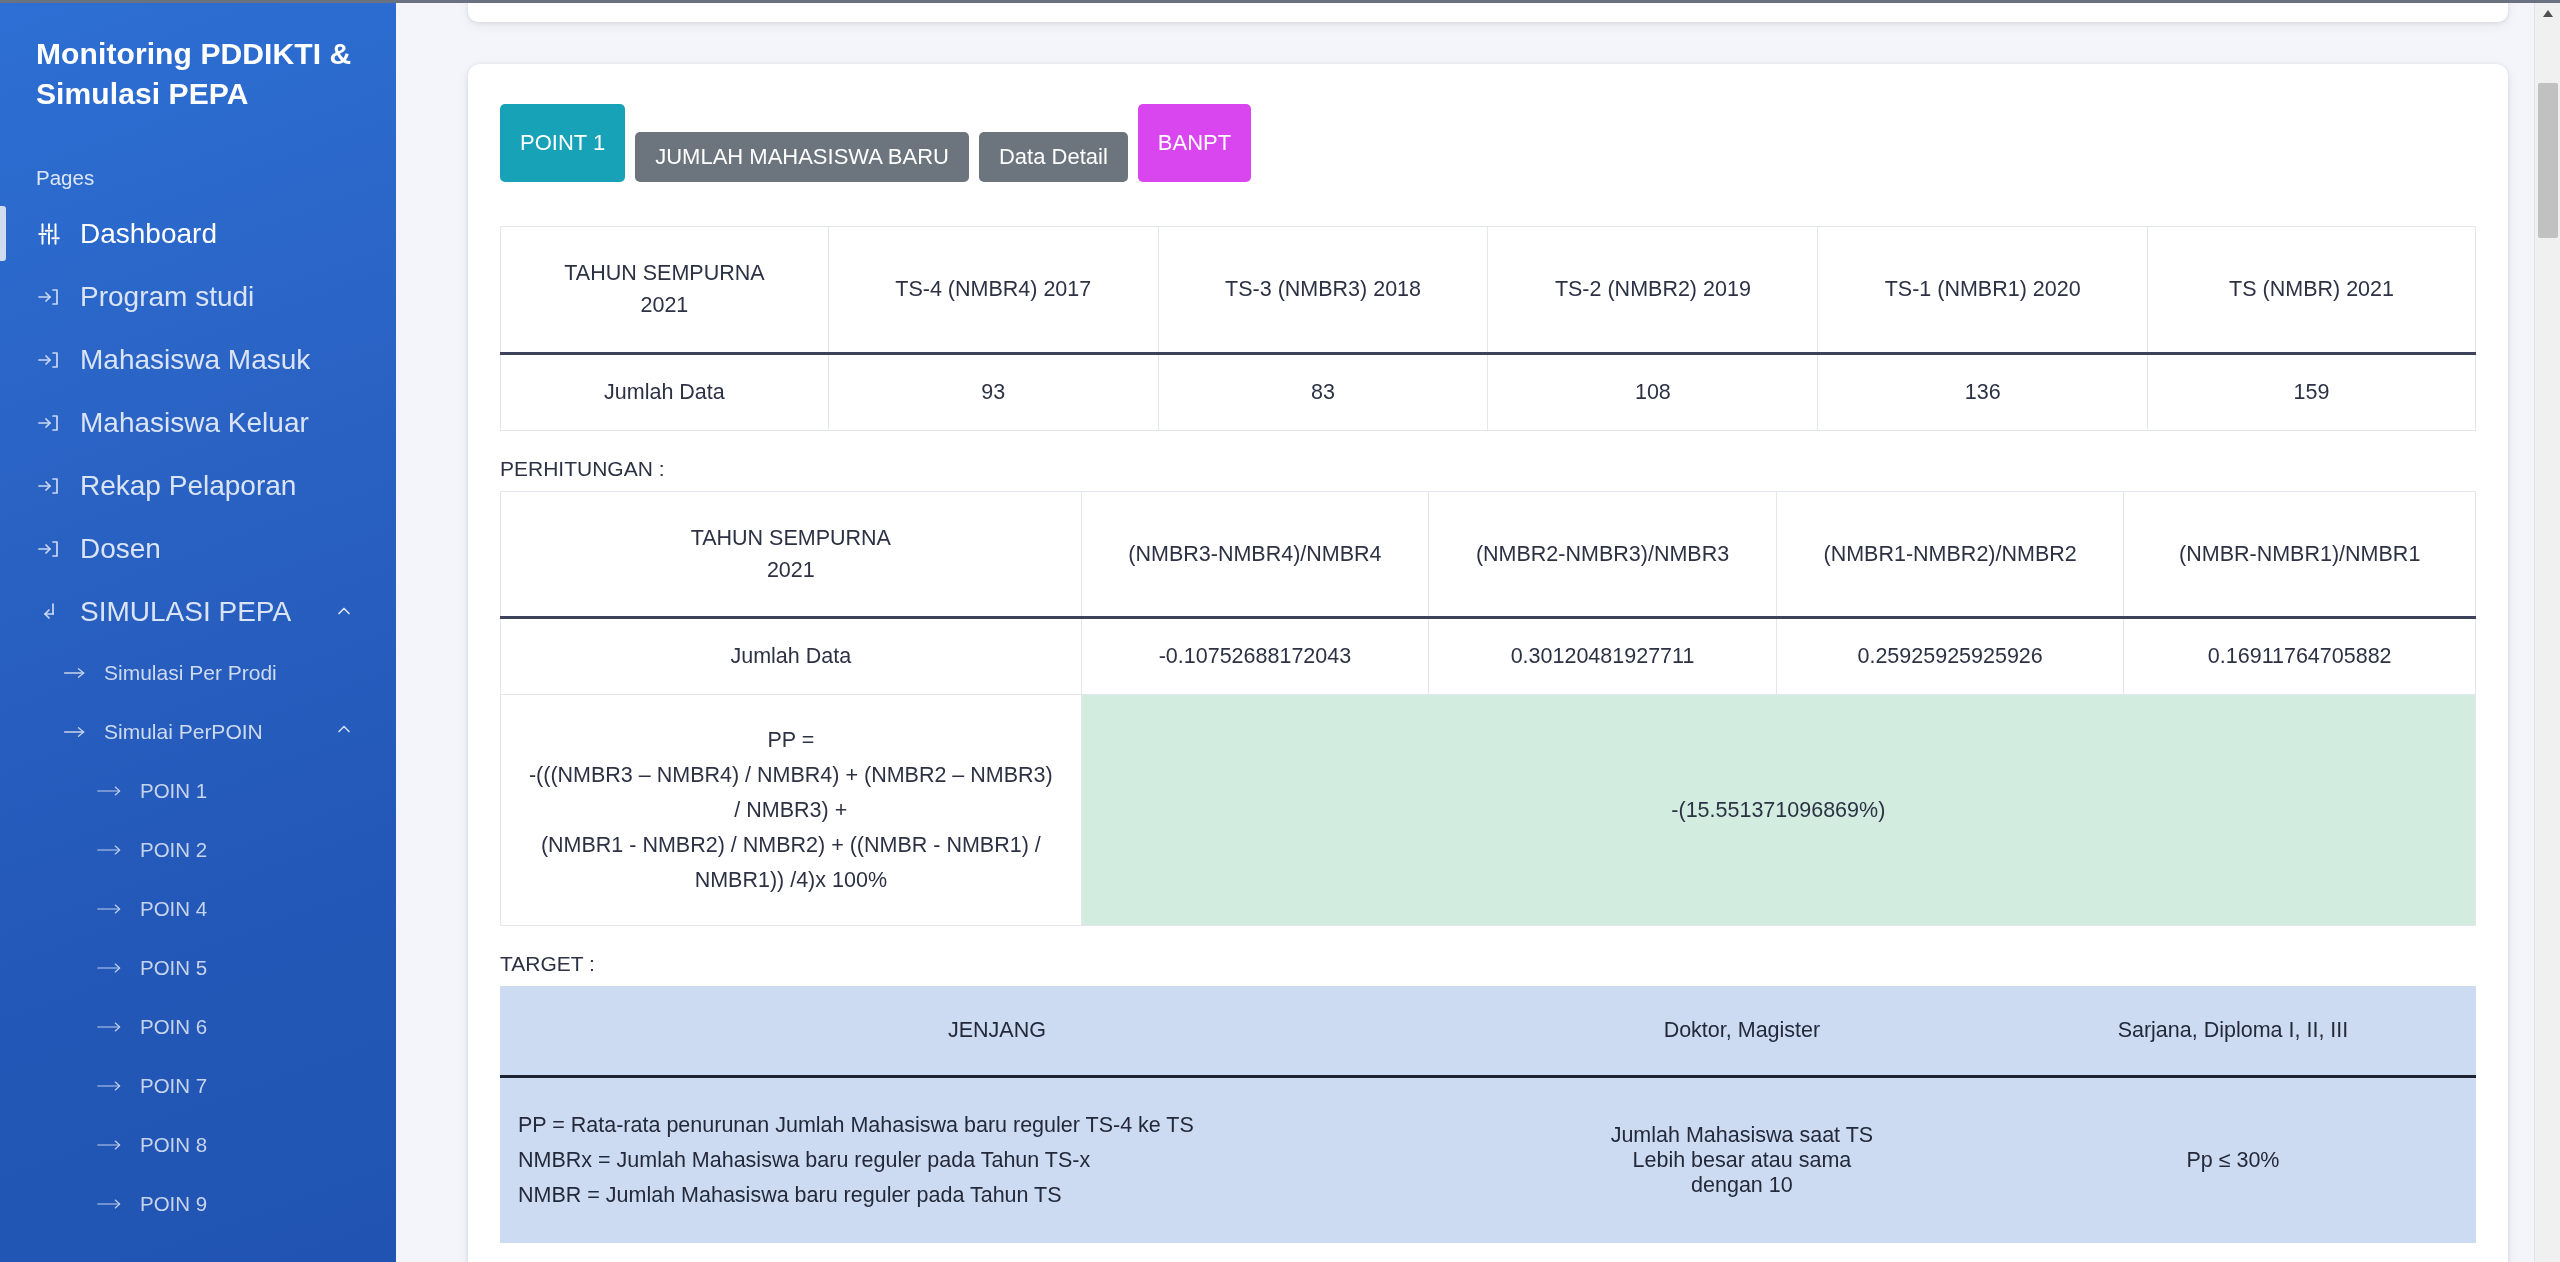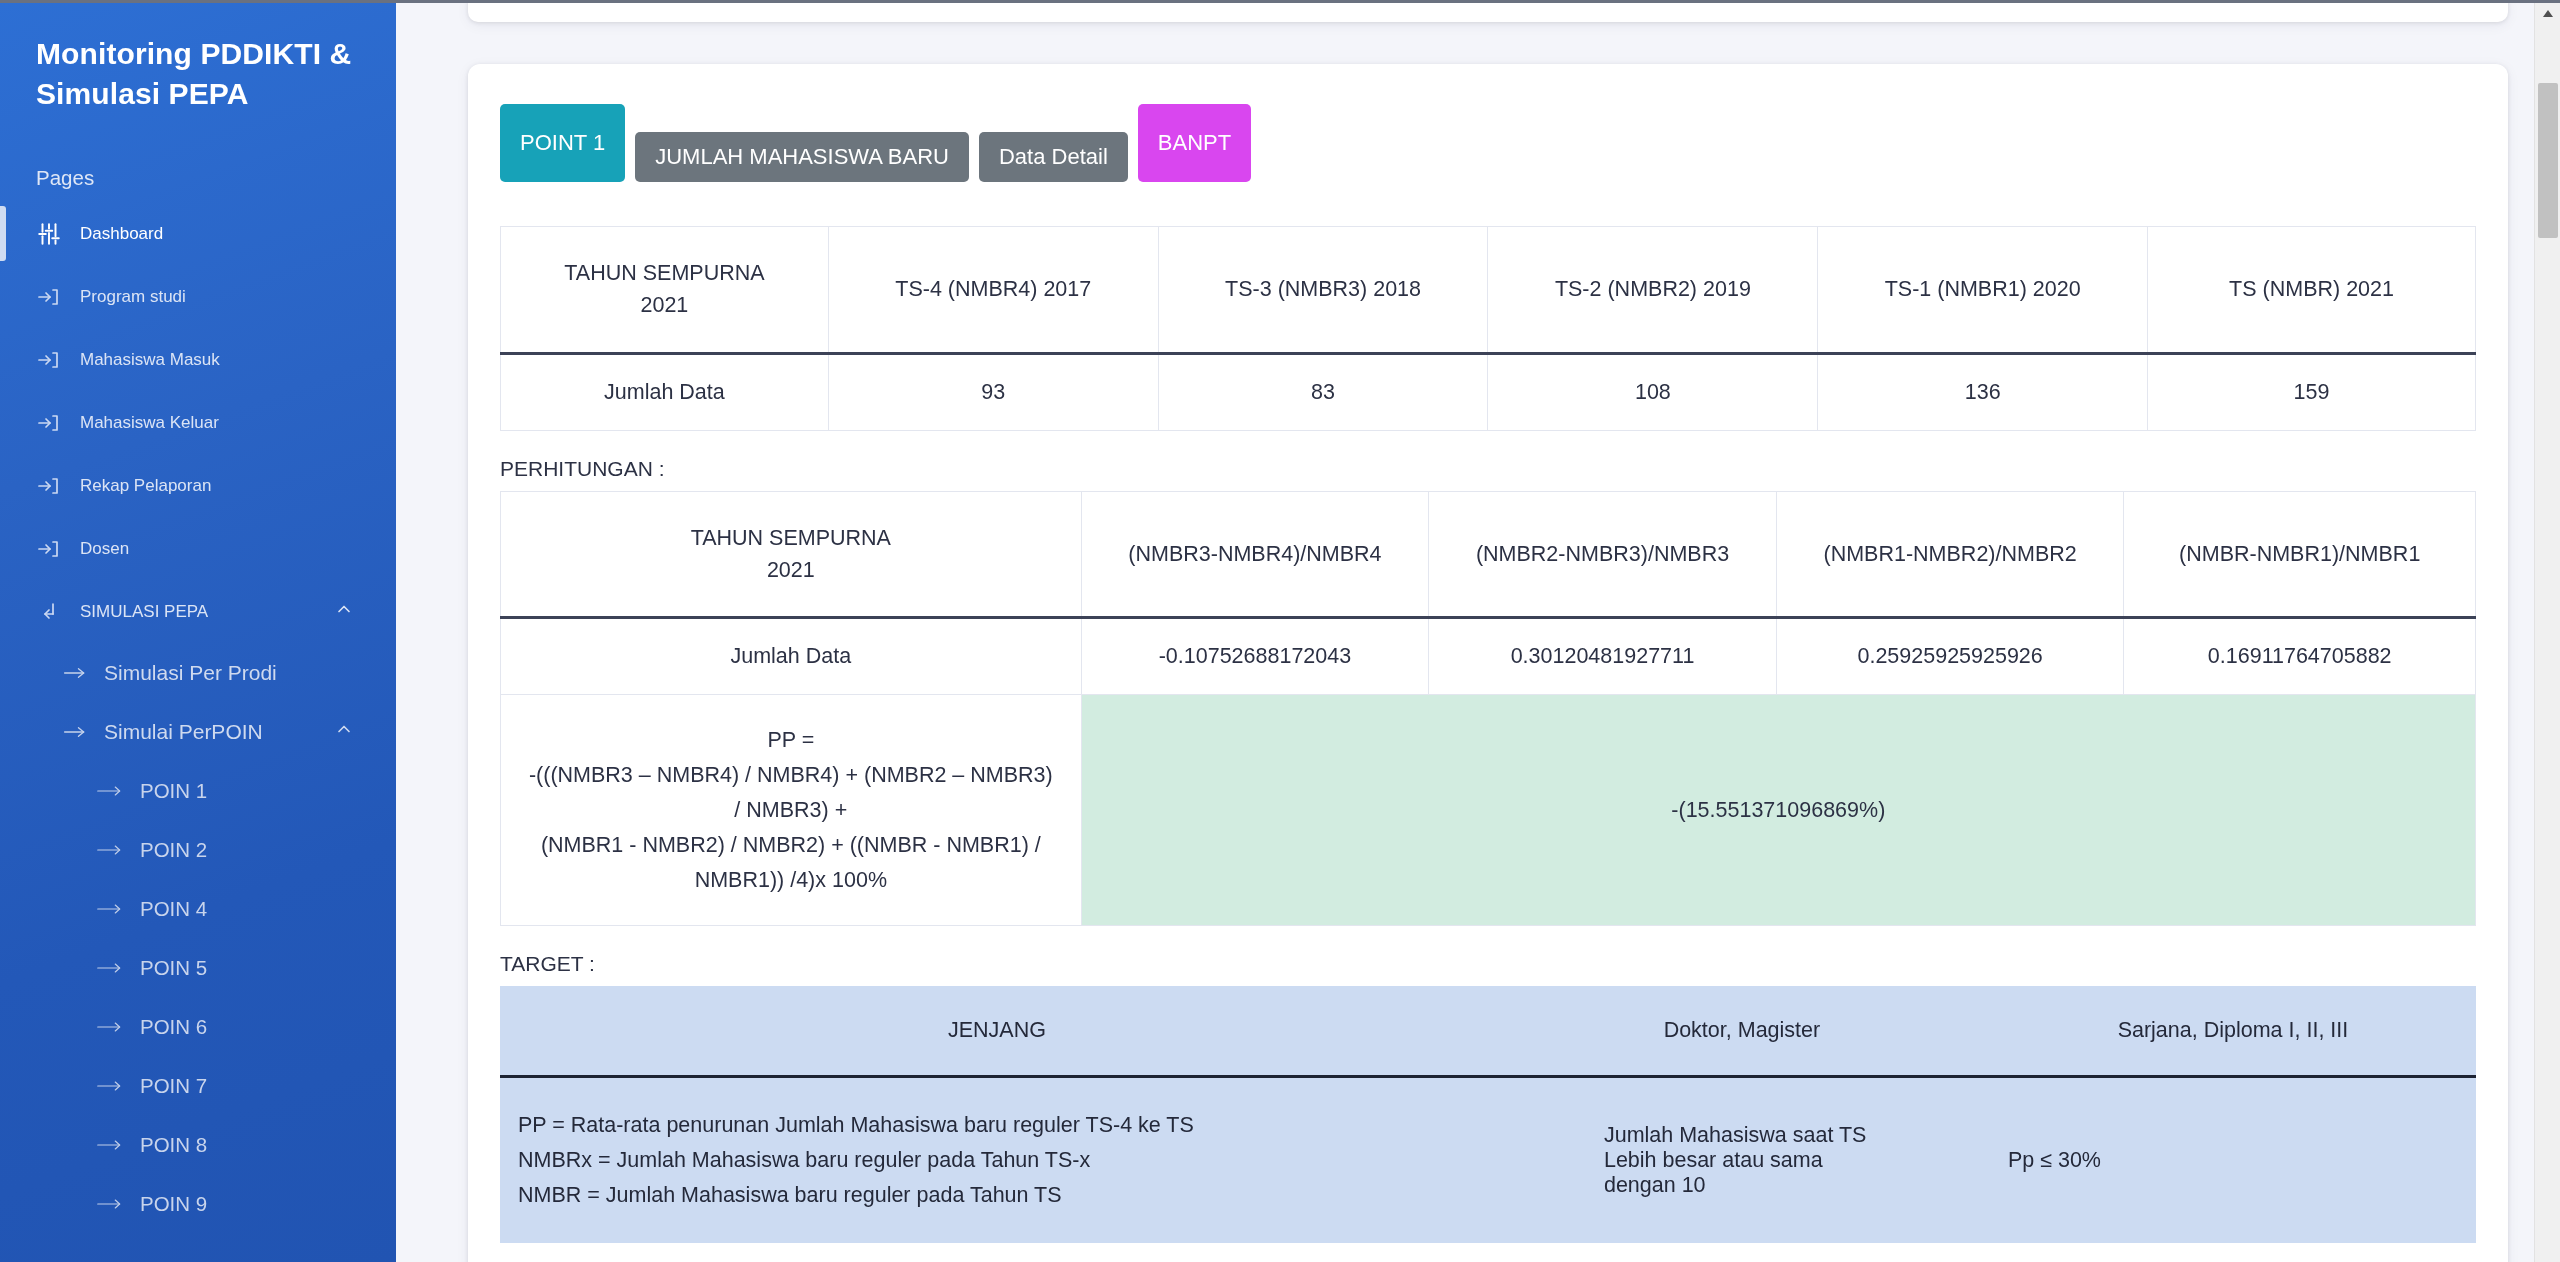--- a/index.html
+++ b/index.html
@@ -27,21 +27,21 @@
     padding: 8px 34px 0 36px; letter-spacing: 0.1px;
   }
   .pages-label {
     margin-top: 52px; padding-left: 36px;
     font-size: 20.5px; color: #dfe7f6; font-weight: normal;
   }
   .nav { margin-top: 12px; }
   .nav-item {
     display: flex; align-items: center;
     height: 63px; padding-left: 36px;
-    color: #dbe4f5; font-size: 17px; position: relative;
+    color: #dbe4f5; font-size: 28px; position: relative;
     cursor: pointer;
   }
   .nav-item .ico {
     width: 44px; flex: 0 0 44px; display: flex; align-items: center;
     color: #ccd9f2;
   }
   .nav-item .ico svg { display:block; }
   .nav-item.active { color: #ffffff; }
   .nav-item.active .ico { color: #ffffff; }
   .nav-item.active::before {
@@ -123,21 +123,21 @@
 
   
   table.target { width: 100%; border-collapse: collapse; table-layout: fixed; }
   table.target th {
     background: #ccdbf2; font-size: 21.5px; font-weight: normal; color: #24293a;
     padding: 32px 10px; text-align: center; vertical-align: middle;
     border-bottom: 3px solid #1d2333;
   }
   table.target td {
     background: #ccdbf2; font-size: 21.5px; color: #24293a;
-    padding: 30px 18px; vertical-align: middle; text-align: left;
+    padding: 30px 18px; vertical-align: middle; text-align: center;
   }
   table.target td.left { text-align: left; line-height: 1.62; padding-left: 18px; }
 
   
   .scrollbar {
     position: absolute; top: 0; right: 0; width: 26px; height: 1262px;
     background: #f0f0f0; border-left: 1px solid #e2e2e2; z-index: 20;
   }
   .sb-arrow {
     height: 26px; display: flex; align-items: center; justify-content: center;

